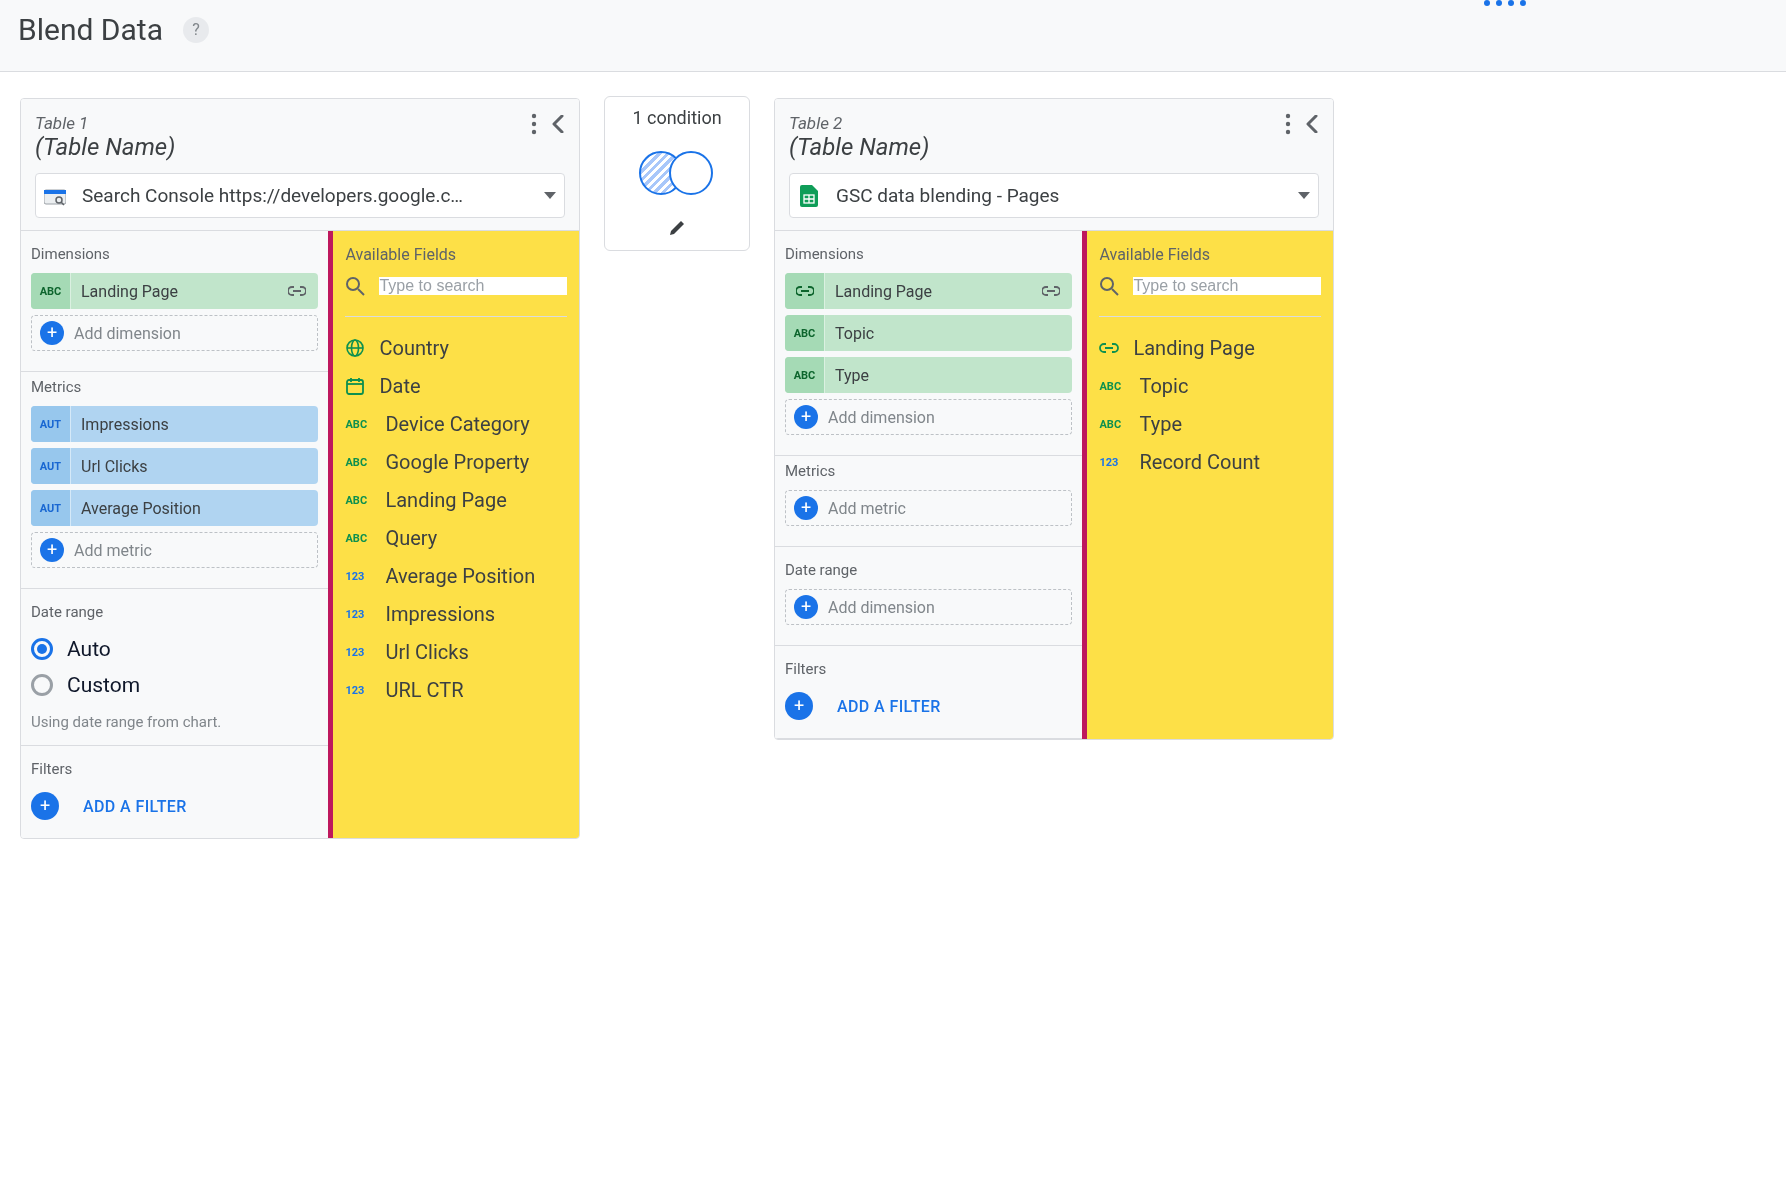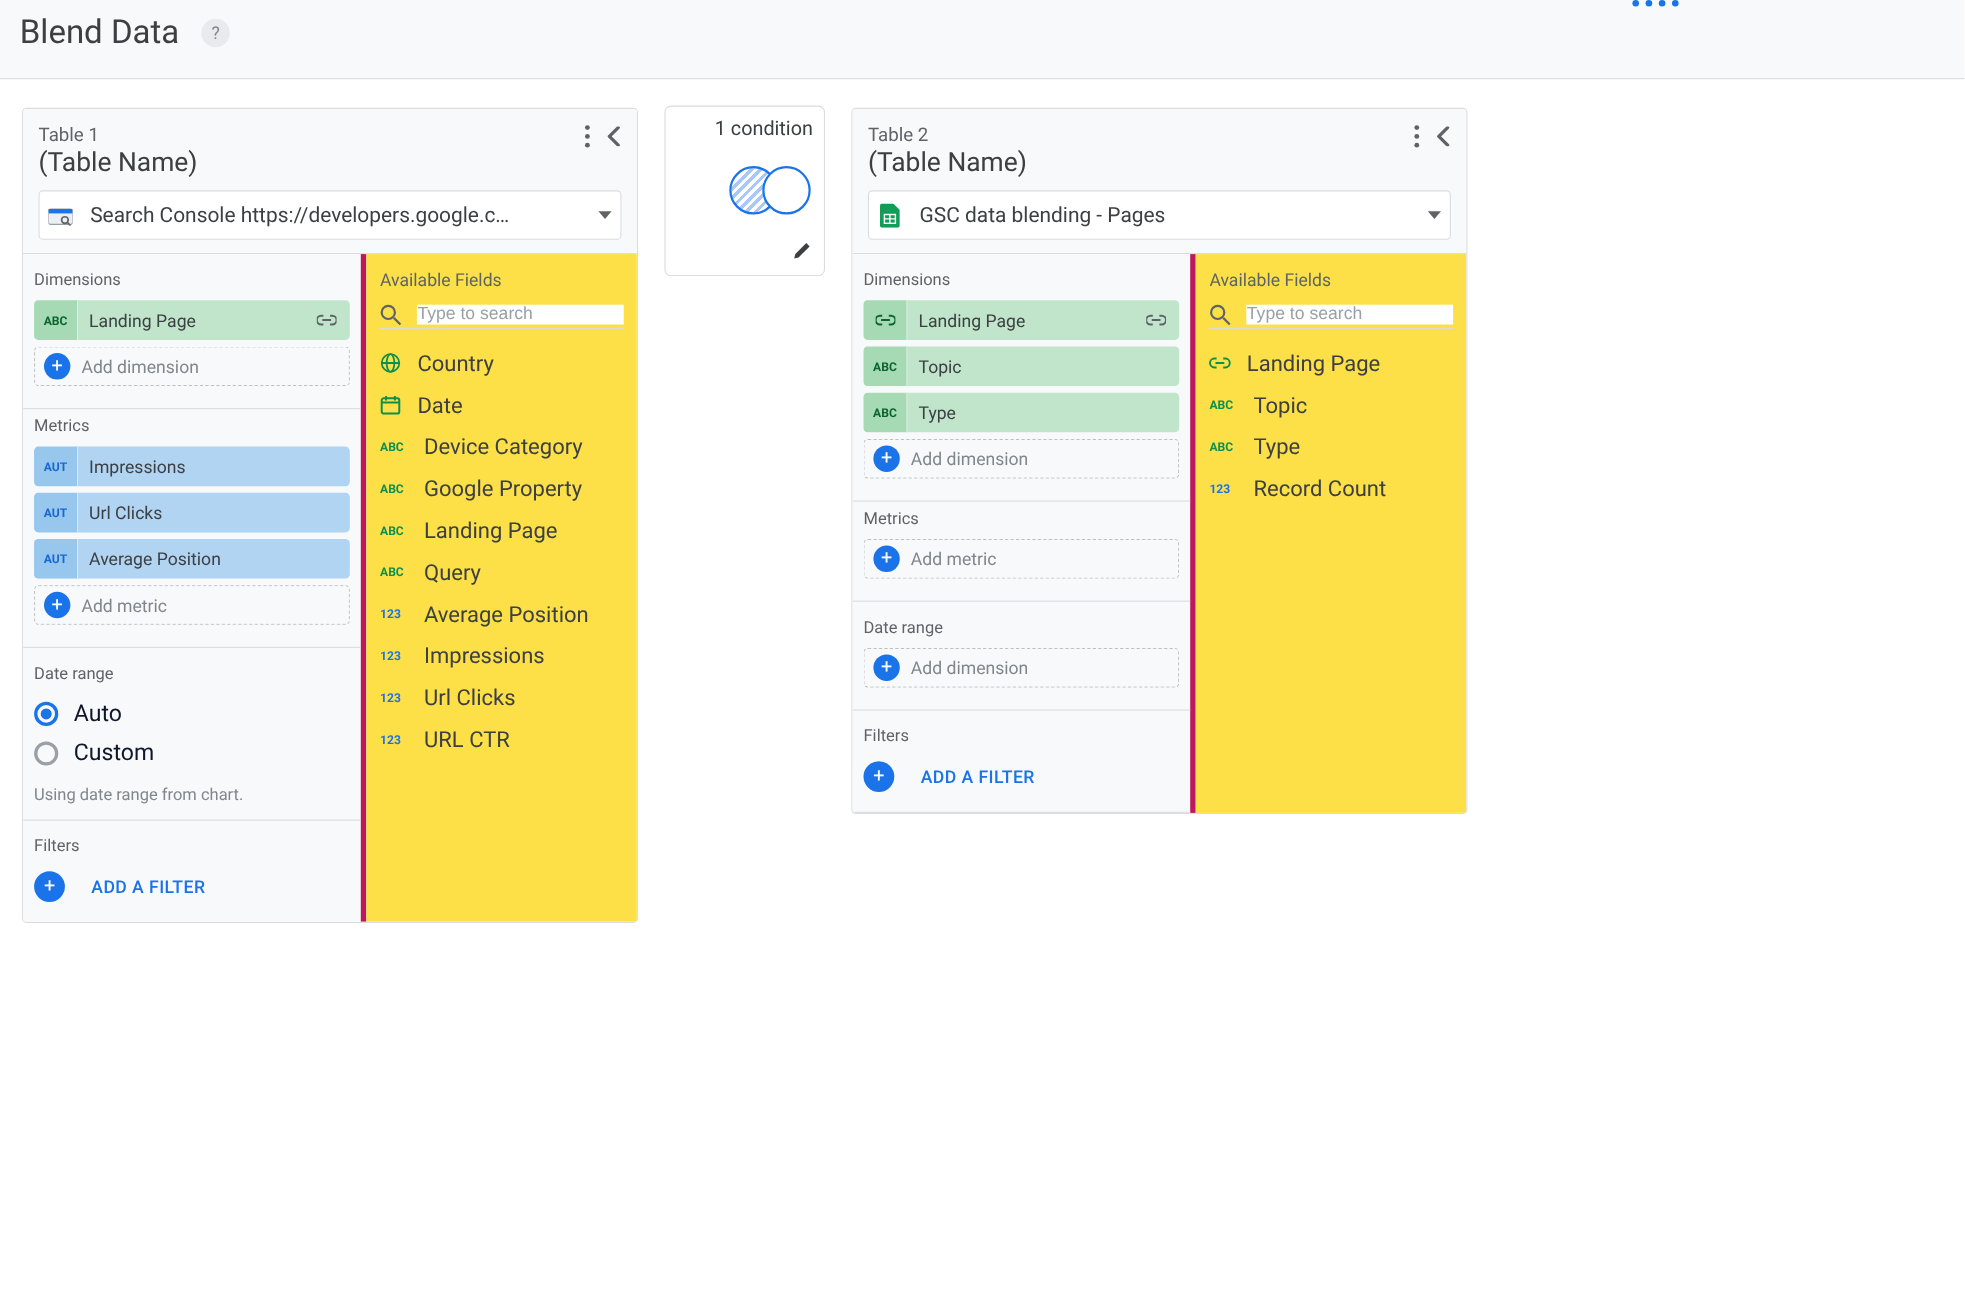--- a/index.html
+++ b/index.html
@@ -63,20 +63,21 @@
 
     .panel-head {
       background: #f8f9fa;
       padding: 14px 14px 12px 14px;
       border-bottom: 1px solid #dadce0;
     }
     .panel-head-row {
       display: flex;
       align-items: flex-start;
       justify-content: flex-end;
+      font-style: italic;
     }
     .panel-head-left { flex: 1; }
     .panel-table-label {
       font-size: 17px;
       color: #5f6368;
     }
     .panel-table-name {
       font-size: 24px;
       color: #3c4043;
     }
@@ -236,21 +237,21 @@
 
     .avail-label {
       font-size: 16px;
       color: #5f6368;
       margin-bottom: 12px;
     }
     .search-row {
       display: flex;
       align-items: center;
       border-bottom: 1px solid #dadce0;
-      padding-bottom: 2px;
+      padding-bottom: 20px;
       margin-bottom: 12px;
       gap: 14px;
     }
     .search-row input {
       border: none;
       outline: none;
       font-size: 16px;
       color: #3c4043;
       width: 100%;
     }
@@ -277,21 +278,21 @@
     svg { display: block; }
 
     
     .join-box {
       width: 146px;
       border: 1px solid #dadce0;
       border-radius: 6px;
       background: #fff;
       display: flex;
       flex-direction: column;
-      align-items: flex-end;
+      align-items: center;
       padding: 10px 10px 12px 10px;
       gap: 23px;
       cursor: pointer;
       margin-top: -2px;
     }
     .join-label { font-size: 18px; color: #3c4043; }
     .venn { position: relative; width: 76px; height: 44px; }
     .venn .c1, .venn .c2 {
       position: absolute;
       top: 0;

